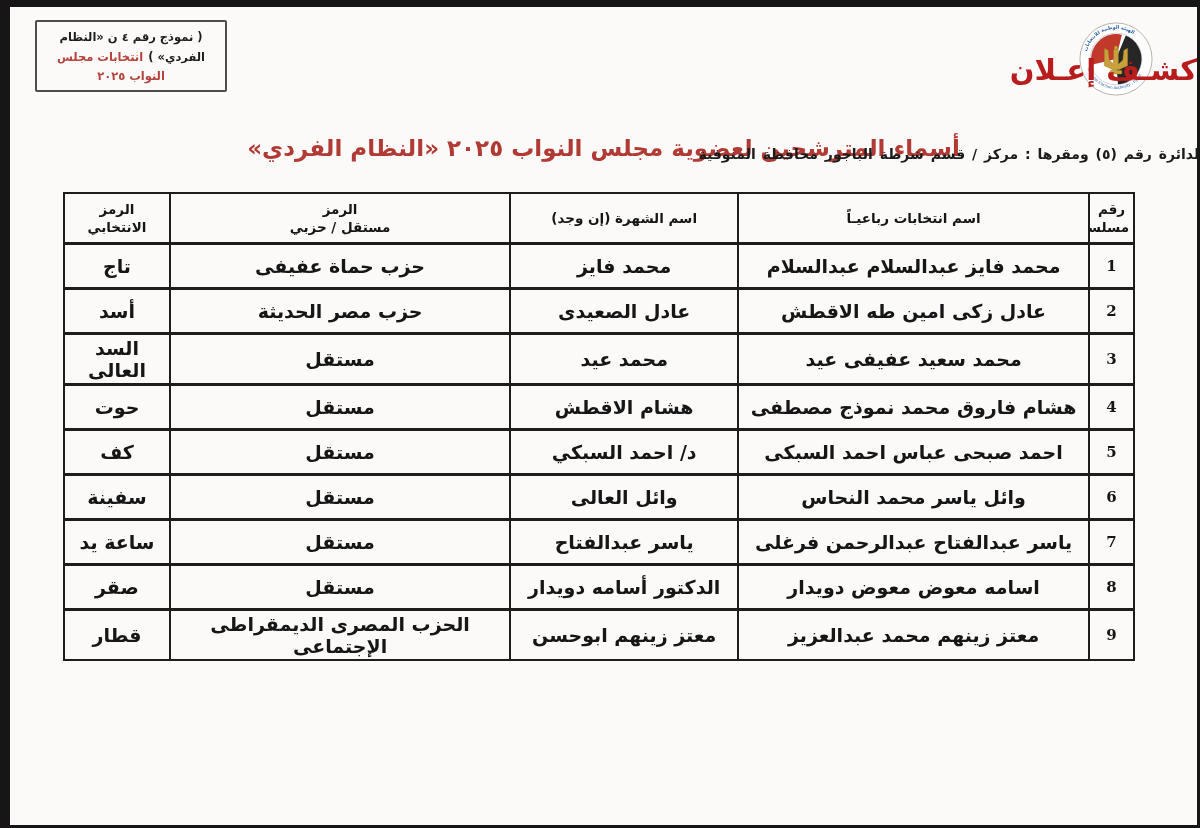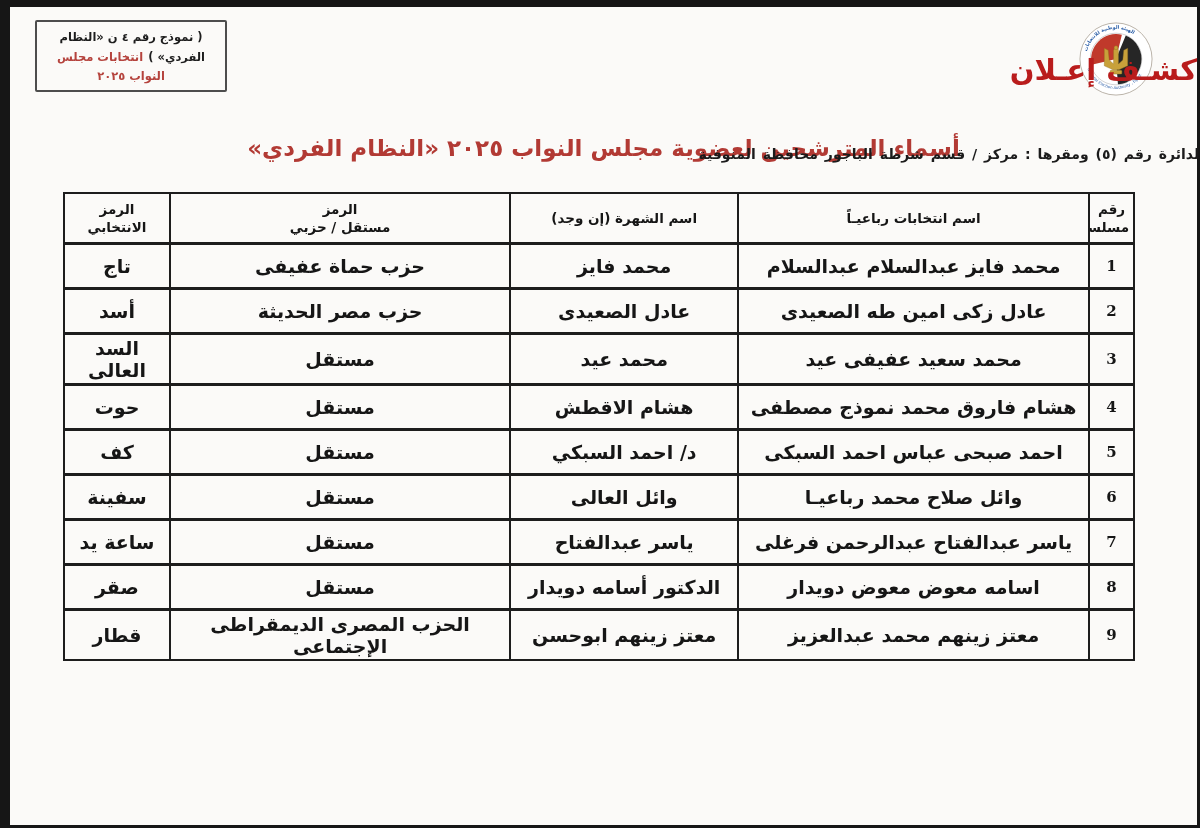--- a/index.html
+++ b/index.html
@@ -131,21 +131,21 @@
       <tbody>
         <tr>
           <td class="serial">1</td>
           <td>محمد فايز عبدالسلام عبدالسلام</td>
           <td>محمد فايز</td>
           <td>حزب حماة عفيفى</td>
           <td>تاج</td>
         </tr>
         <tr>
           <td class="serial">2</td>
-          <td>عادل زكى امين طه الصعيدى</td>
+          <td>عادل زكى امين طه الاقطش</td>
           <td>عادل الصعيدى</td>
           <td>حزب مصر الحديثة</td>
           <td>أسد</td>
         </tr>
         <tr>
           <td class="serial">3</td>
           <td>محمد سعيد عفيفى عيد</td>
           <td>محمد عيد</td>
           <td>مستقل</td>
           <td>السد العالى</td>
@@ -159,21 +159,21 @@
         </tr>
         <tr>
           <td class="serial">5</td>
           <td>احمد صبحى عباس احمد السبكى</td>
           <td>د/ احمد السبكي</td>
           <td>مستقل</td>
           <td>كف</td>
         </tr>
         <tr>
           <td class="serial">6</td>
-          <td>وائل صلاح محمد رباعيـا</td>
+          <td>وائل ياسر محمد النحاس</td>
           <td>وائل العالى</td>
           <td>مستقل</td>
           <td>سفينة</td>
         </tr>
         <tr>
           <td class="serial">7</td>
           <td>ياسر عبدالفتاح عبدالرحمن فرغلى</td>
           <td>ياسر عبدالفتاح</td>
           <td>مستقل</td>
           <td>ساعة يد</td>

